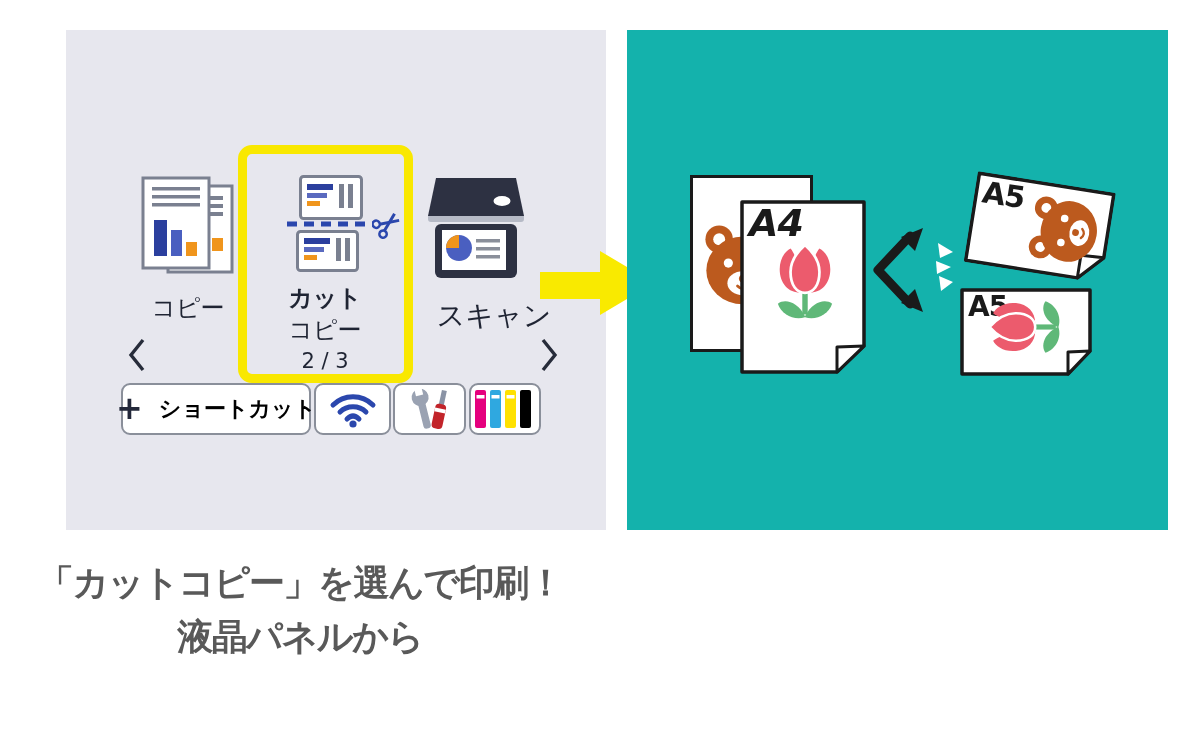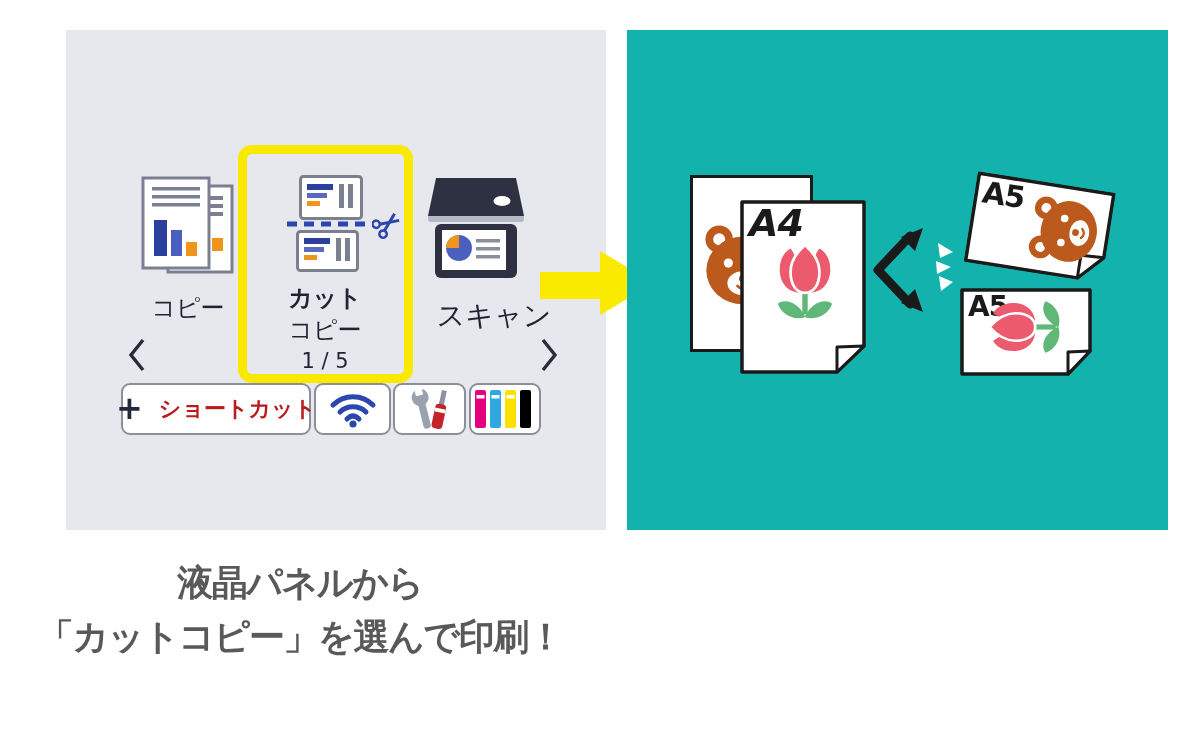--- a/index.html
+++ b/index.html
@@ -14,21 +14,21 @@
   #yellow-box{left:172px;top:115px;width:175px;height:238px;box-sizing:border-box;
               border:9px solid #f9e800;border-radius:14px;}
   .lcd-btn{position:absolute;top:353px;height:52px;background:#fff;box-sizing:border-box;
            border:2.5px solid #8a8f9a;border-radius:9px;display:flex;align-items:center;
            justify-content:center;}
   #btn-shortcut{left:55px;width:190px;gap:16px;}
   #btn-wifi{left:248px;width:77px;}
   #btn-tools{left:327px;width:73px;}
   #btn-ink{left:403px;width:72px;}
   .plus{font-size:32px;font-weight:700;color:#23283a;line-height:1;margin-top:-3px;}
-  .shortcut-text{font-size:22px;font-weight:600;color:#b91c1c;white-space:nowrap;}
+  .shortcut-text{font-size:22px;font-weight:600;color:#000000;white-space:nowrap;}
 
   
   #result{left:627px;top:30px;width:541px;height:500px;background:#14b2ac;}
   .paper-label{position:absolute;color:#1a1a1a;font-weight:800;line-height:1;
                letter-spacing:-1px;}
   #a4-back{left:63px;top:145px;width:123px;height:177px;background:#fff;
            box-sizing:border-box;border:3px solid #1a1a1a;}
   #a4-front{left:113px;top:170px;width:136px;height:174px;font-style:italic;}
   #a5-top{left:349px;top:144px;width:140px;height:92px;transform:rotate(9deg);
           transform-origin:20px 10px;}
@@ -90,21 +90,21 @@
         <rect x="1.5" y="1.5" width="60" height="39" rx="3" fill="#fff" stroke="#7a8090" stroke-width="3"></rect>
         <rect x="8" y="8" width="26" height="6" fill="#2b3f9e"></rect>
         <rect x="8" y="17" width="20" height="5" fill="#5a6abf"></rect>
         <rect x="8" y="25" width="13" height="5" fill="#f0951c"></rect>
         <rect x="40" y="8" width="5" height="23" fill="#7a8090"></rect>
         <rect x="49" y="8" width="5" height="23" fill="#7a8090"></rect>
       </svg>
     </div>
     <div class="lcd-label" style="left:169px;top:252px;width:180px;font-size:24px;font-weight:bold;">カット</div>
     <div class="lcd-label" style="left:169px;top:284px;width:180px;font-size:24px;">コピー</div>
-    <div class="lcd-label" style="left:169px;top:319px;width:180px;font-size:21px;">1 / 5</div>
+    <div class="lcd-label" style="left:169px;top:319px;width:180px;font-size:21px;">2 / 3</div>
 
     <div class="abs" style="left:360px;top:146px;width:100px;height:104px;">
       <svg width="100" height="104" viewBox="0 0 100 104">
         <rect x="9" y="48" width="82" height="54" rx="6" fill="#2d3142"></rect>
         <rect x="16" y="54" width="64" height="40" fill="#fff"></rect>
         <circle cx="33" cy="72" r="13" fill="#4a5fc0"></circle>
         <path d="M33,72 L20,72 A13,13 0 0 1 33,59 Z" fill="#f0951c"></path>
         <rect x="50" y="63" width="24" height="3.5" fill="#8a8f9a"></rect>
         <rect x="50" y="71" width="24" height="3.5" fill="#8a8f9a"></rect>
         <rect x="50" y="79" width="24" height="3.5" fill="#8a8f9a"></rect>
@@ -243,19 +243,19 @@
         <path d="M32,80 C24,64 10,60 2,66 C6,78 20,85 32,81 Z" fill="#5fb878"></path>
         <path d="M32,80 C40,64 54,60 62,66 C58,78 44,85 32,81 Z" fill="#5fb878"></path>
         <path d="M30,54 C14,55 4,44 4,28 C4,16 10,8 16,5 C23,13 25,30 27,42 Z" fill="#ec5b6d"></path>
         <path d="M34,54 C50,55 60,44 60,28 C60,16 54,8 48,5 C41,13 39,30 37,42 Z" fill="#ec5b6d"></path>
         <path d="M32,1 C41,9 48,19 48,31 C48,46 41,54 32,54 C23,54 16,46 16,31 C16,19 23,9 32,1 Z" fill="#ec5b6d" stroke="#fff" stroke-width="3"></path>
       </svg>
     </div>
   </div>
 
   <div id="caption-left" class="caption">
+    <div>「カットコピー」を選んで印刷！</div>
     <div>液晶パネルから</div>
-    <div>「カットコピー」を選んで印刷！</div>
   </div>
   <div id="caption-right" class="caption">
   </div>
 
 </div>
 
 </body></html>

